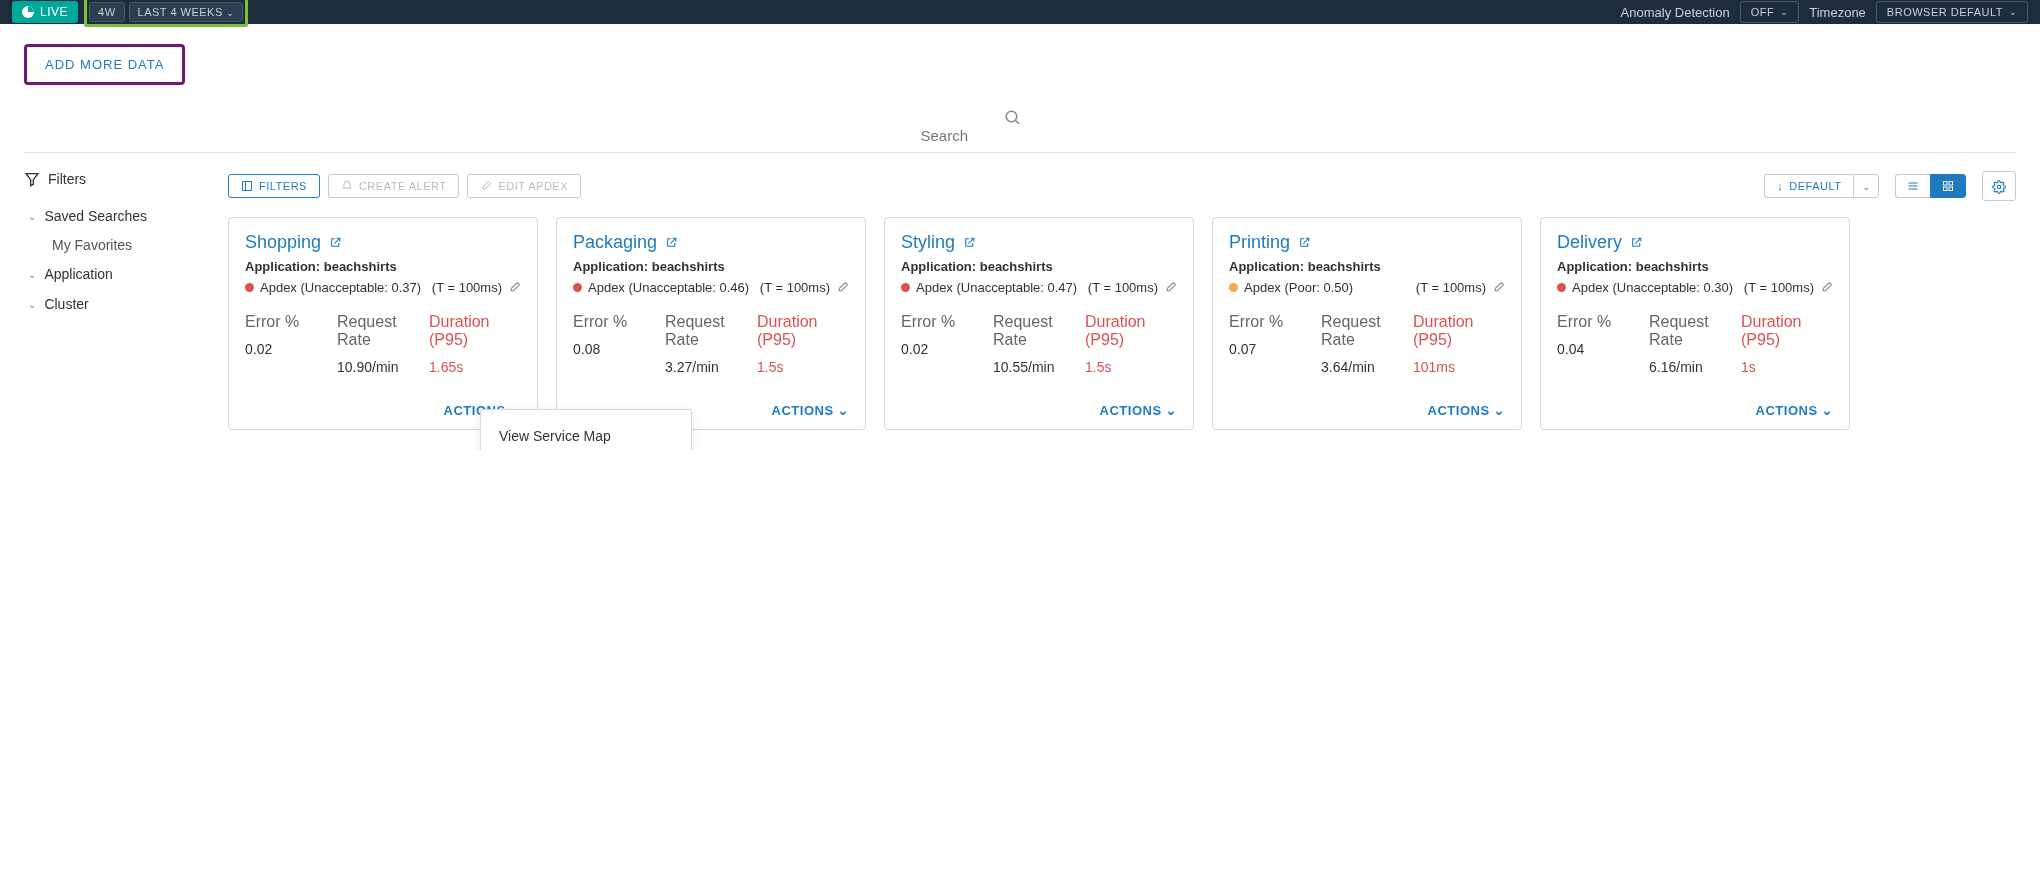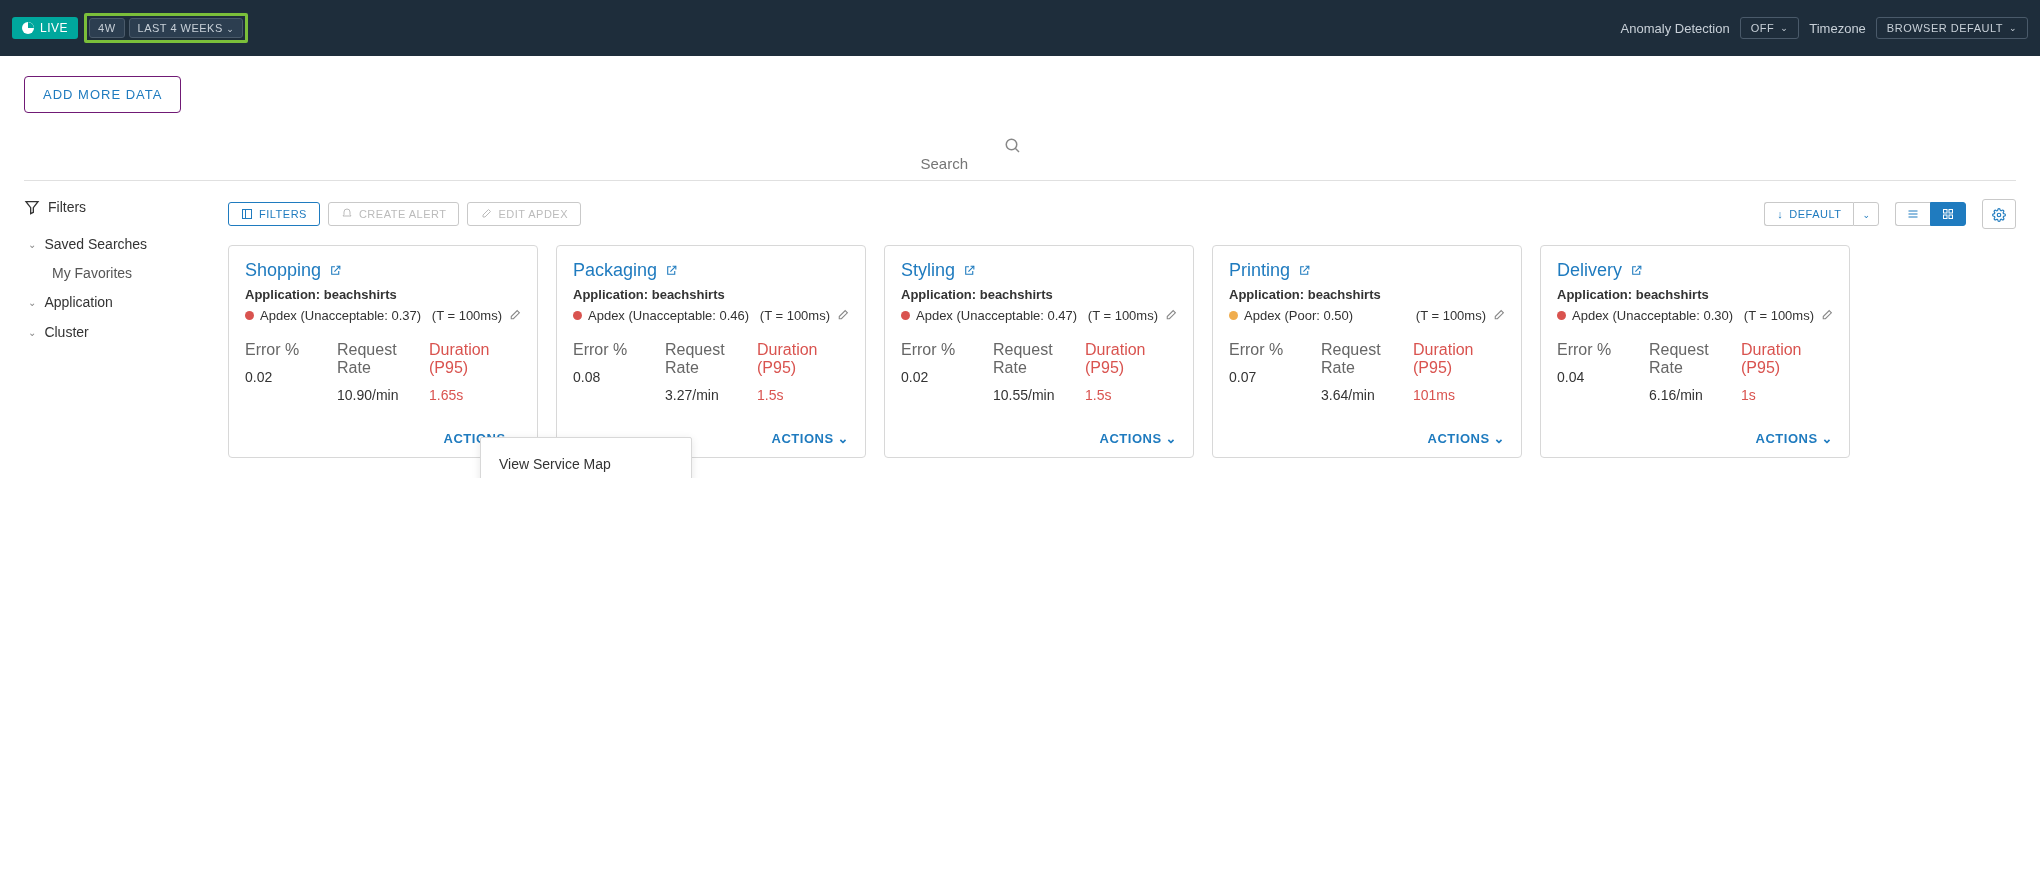--- a/index.html
+++ b/index.html
@@ -1,32 +1,32 @@
 <!DOCTYPE html>
 <html><head>
 <meta charset="utf-8">
 <style>
 * { box-sizing: border-box; margin: 0; padding: 0; font-family: -apple-system, BlinkMacSystemFont, "Segoe UI", Helvetica, Arial, sans-serif; }
 body { background: #fff; color: #333; }
-.topbar { background: #1e2d3b; color: #fff; height: 56px; display: flex; align-items: center; padding: 0 12px; font-size: 12px; }
+.topbar { background: #1e2d3b; color: #fff; height: 24px; display: flex; align-items: center; padding: 0 12px; font-size: 12px; }
 .topbar-left { display: flex; align-items: center; gap: 0; }
 .live-btn { background: #00a79d; color: #fff; border-radius: 3px; padding: 4px 10px; display: flex; align-items: center; gap: 6px; font-size: 12px; font-weight: 500; letter-spacing: 0.5px; }
 .live-dot { width: 12px; height: 12px; border-radius: 50%; background: #fff; position: relative; }
 .live-dot::after { content:''; position:absolute; inset:0; border-radius:50%; background: conic-gradient(#00a79d 0 90deg, transparent 90deg 360deg); clip-path: circle(50%);}
 .highlight-group { border: 3px solid #7bbf3a; border-radius: 2px; display: flex; align-items: center; margin-left: 6px; padding: 2px;}
 .pill { background: #2c3e50; color: #c8d0d8; border: 1px solid #4a5a6a; border-radius: 3px; padding: 3px 8px; font-size: 11px; letter-spacing: 0.5px; }
 .pill + .pill { margin-left: 4px; }
 .topbar-right { margin-left: auto; display: flex; align-items: center; gap: 10px; }
 .topbar-label { color: #c8d0d8; font-size: 13px; }
 .drop-btn { background: transparent; border: 1px solid #4a5a6a; color: #c8d0d8; border-radius: 3px; padding: 4px 10px; font-size: 11px; letter-spacing: 0.5px; display: flex; align-items: center; gap: 6px;}
 .chev { font-size: 9px; }
 .page { padding: 20px 24px; }
 .page-header { display: flex; align-items: center; justify-content: space-between; }
 h1 { font-weight: 400; font-size: 30px; color: #333; }
-.add-data-btn { border: 1px solid #701a75; color: #1f7bbf; background: #fff; border-radius: 4px; padding: 10px 18px; font-size: 13px; letter-spacing: 1px; font-weight: 500;}
+.add-data-btn { border: 3px solid #701a75; color: #1f7bbf; background: #fff; border-radius: 4px; padding: 10px 18px; font-size: 13px; letter-spacing: 1px; font-weight: 500;}
 .search-row { display: flex; align-items: center; margin-top: 24px; border-bottom: 1px solid #e0e0e0; padding-bottom: 8px; color: #888; flex-direction: column;}
 .search-row svg { margin-right: 14px; }
 .search-input { border:none; outline:none; font-size: 15px; color: #555; flex:1; }
 .content { display: flex; margin-top: 18px; gap: 4px; }
 .sidebar { width: 200px; flex-shrink: 0; font-size: 14px; color: #333;}
 .side-head { display: flex; align-items: center; gap:8px; font-weight: 500; margin-bottom: 14px;}
 .side-group { display:flex; align-items:center; padding: 7px 0 7px 4px; color:#333; font-size:14px; gap:8px;}
 .side-sub { padding: 6px 0 6px 28px; color:#555; font-size:14px;}
 .main { flex:1; min-width:0; }
 .toolbar { display:flex; align-items:center; gap:8px; margin-bottom: 16px;}

